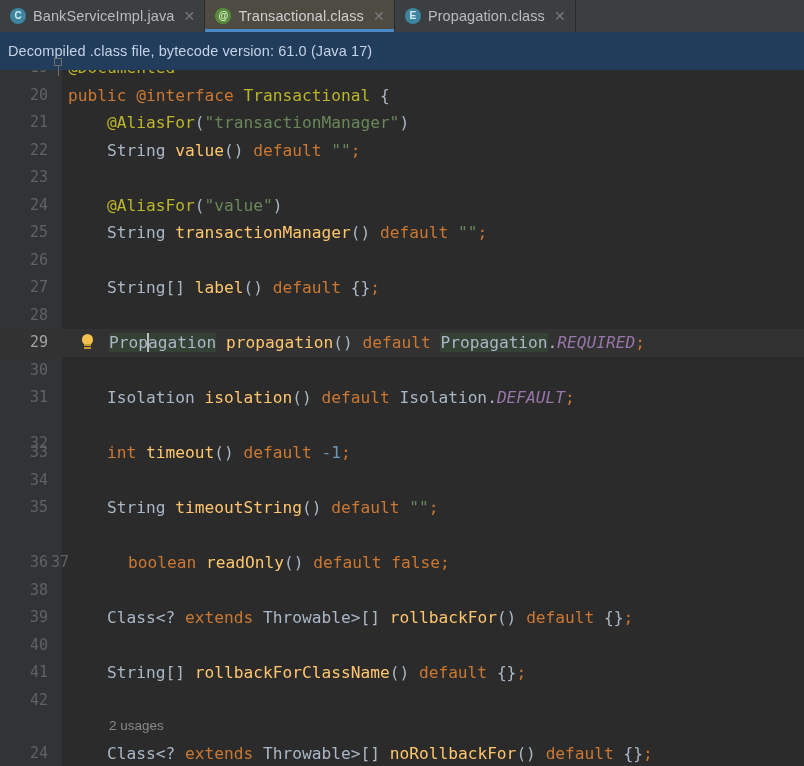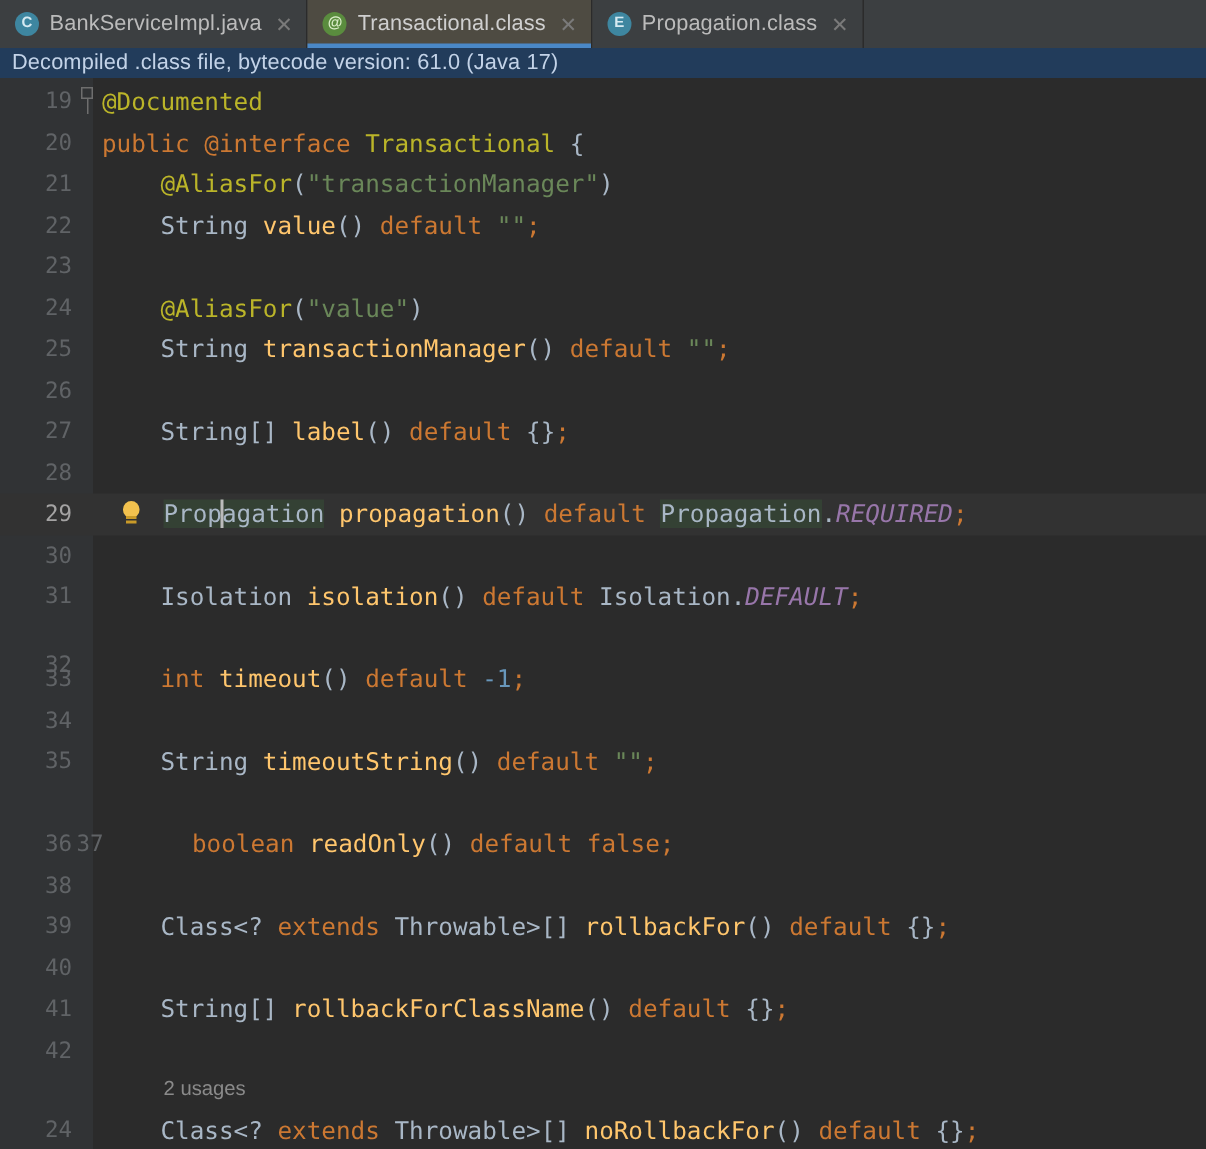--- a/index.html
+++ b/index.html
@@ -86,21 +86,21 @@
     width: 12px;
     text-align: center;
     cursor: default;
   }
 
   
   .banner {
     position: absolute;
     left: 0; top: 32px;
     width: 804px;
-    height: 20px;
+    height: 38px;
     background: #223C5B;
     display: flex;
     align-items: center;
     box-sizing: border-box;
     padding-left: 8px;
     z-index: 5;
   }
   .banner-text {
     font-size: 14.5px;
     color: #C3D3E8;

